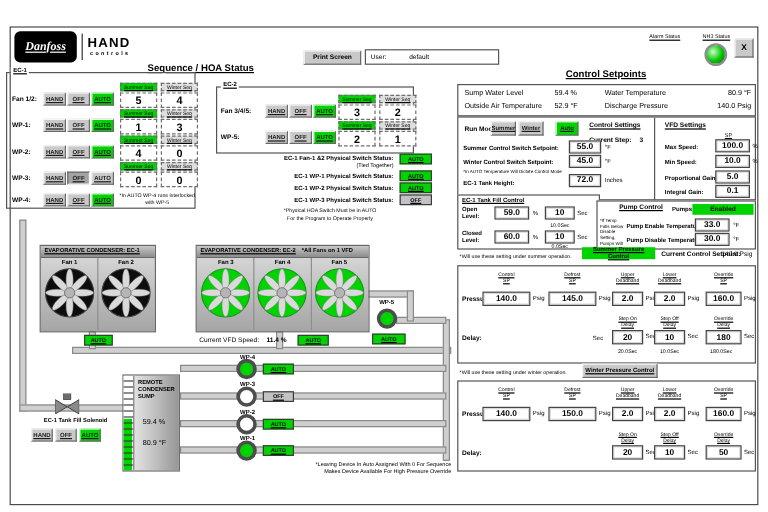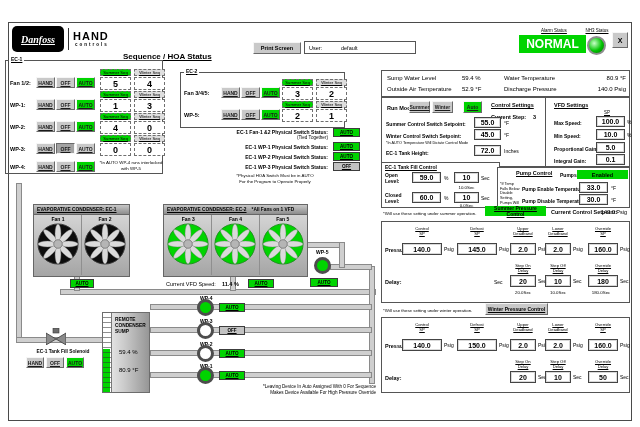--- a/index.html
+++ b/index.html
@@ -79,21 +79,20 @@
   <div class="abs" style="left:73px;top:30px;font-weight:bold;font-size:11px;letter-spacing:1px">HAND</div>
   <div class="abs" style="left:75px;top:42px;font-size:4.5px;letter-spacing:2px;font-weight:bold">controls</div>
 
   <div class="btn" style="left:253px;top:42px;width:48px;height:12px;font-size:5.5px">Print Screen</div>
   <div class="abs" style="left:304px;top:41px;width:112px;height:13px;border:1px solid #555;background:#fff">
     <span style="position:absolute;left:4px;top:3px;font-size:5.5px">User:</span>
     <span style="position:absolute;left:36px;top:3px;font-size:5.5px">default</span>
   </div>
 
   <div class="abs u" style="left:532px;top:28px;width:44px;font-size:4.5px;text-align:center">Alarm Status</div>
-  <div class="abs ctr" style="left:519px;top:35px;width:67px;height:18px;background:#00d400;color:#fff;font-weight:bold;font-size:12px">NORMAL</div>
   <div class="abs u" style="left:585px;top:28px;width:24px;font-size:4.5px;text-align:center">NH3 Status</div>
   <div class="abs" style="left:587px;top:36px;width:19px;height:19px;border-radius:50%;border:2px solid #8d8d8d;background:radial-gradient(circle at 35% 35%,#c8ffc8,#00c400 55%,#006c00)"></div>
   <div class="btn" style="left:612px;top:32px;width:16px;height:16px;font-size:7px">X</div>
 
   <div class="abs bold u" style="left:123px;top:52px;font-size:8px">Sequence / HOA Status</div>
 
   <div class="gb" style="left:5px;top:60px;width:158px;height:114px">
 
     <div class="lab" style="left:4px;top:19px">Fan 1/2:</div>
     <div class="hb" style="left:30px;top:16px;width:19px;height:11px">HAND</div>
@@ -286,20 +285,21 @@
     <polygon points="20,5 10,11 20,17" fill="#8a8a8a" stroke="#3a3a3a" stroke-width="0.8"></polygon>
   </svg>
   <div class="abs bold" style="left:20px;top:349px;width:86px;font-size:4.8px;text-align:center">EC-1 Tank Fill Solenoid</div>
   <div class="hb" style="left:26px;top:357px;width:18px;height:11px">HAND</div>
   <div class="hb" style="left:46px;top:357px;width:18px;height:11px">OFF</div>
   <div class="hb on" style="left:66px;top:357px;width:18px;height:11px">AUTO</div>
 
   <div class="note-r" style="left:240px;top:384px;width:136px">*Leaving Device In Auto Assigned With 0 For Sequence</div>
   <div class="note-r" style="left:240px;top:390px;width:136px">Makes Device Available For High Pressure Override</div>
 
+  <div class="abs bold u ctr" style="left:440px;top:57px;width:130px;font-size:8px">Control Setpoints</div>
 
   <div class="gb" style="left:381px;top:70px;width:249px;height:27px">
     <span class="abs" style="left:5px;top:4px;font-size:6px">Sump Water Level</span>
     <span class="abs" style="left:80px;top:4px;font-size:6px">59.4 %</span>
     <span class="abs" style="left:122px;top:4px;font-size:6px">Water Temperature</span>
     <span class="abs" style="left:182px;top:4px;width:62px;text-align:right;font-size:6px">80.9 °F</span>
     <span class="abs" style="left:5px;top:15px;font-size:6px">Outside Air Temperature</span>
     <span class="abs" style="left:80px;top:15px;font-size:6px">52.9 °F</span>
     <span class="abs" style="left:122px;top:15px;font-size:6px">Discharge Pressure</span>
     <span class="abs" style="left:182px;top:15px;width:62px;text-align:right;font-size:6px">140.0 Psig</span>

